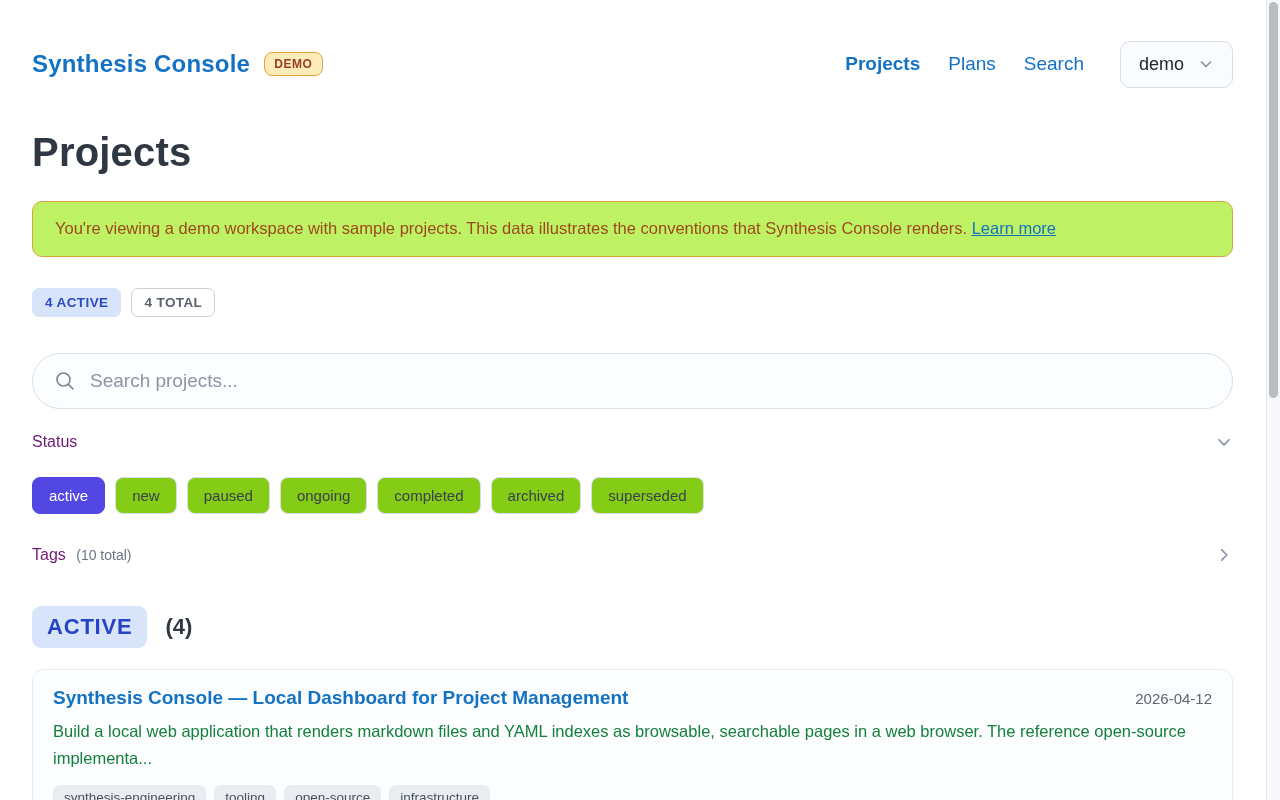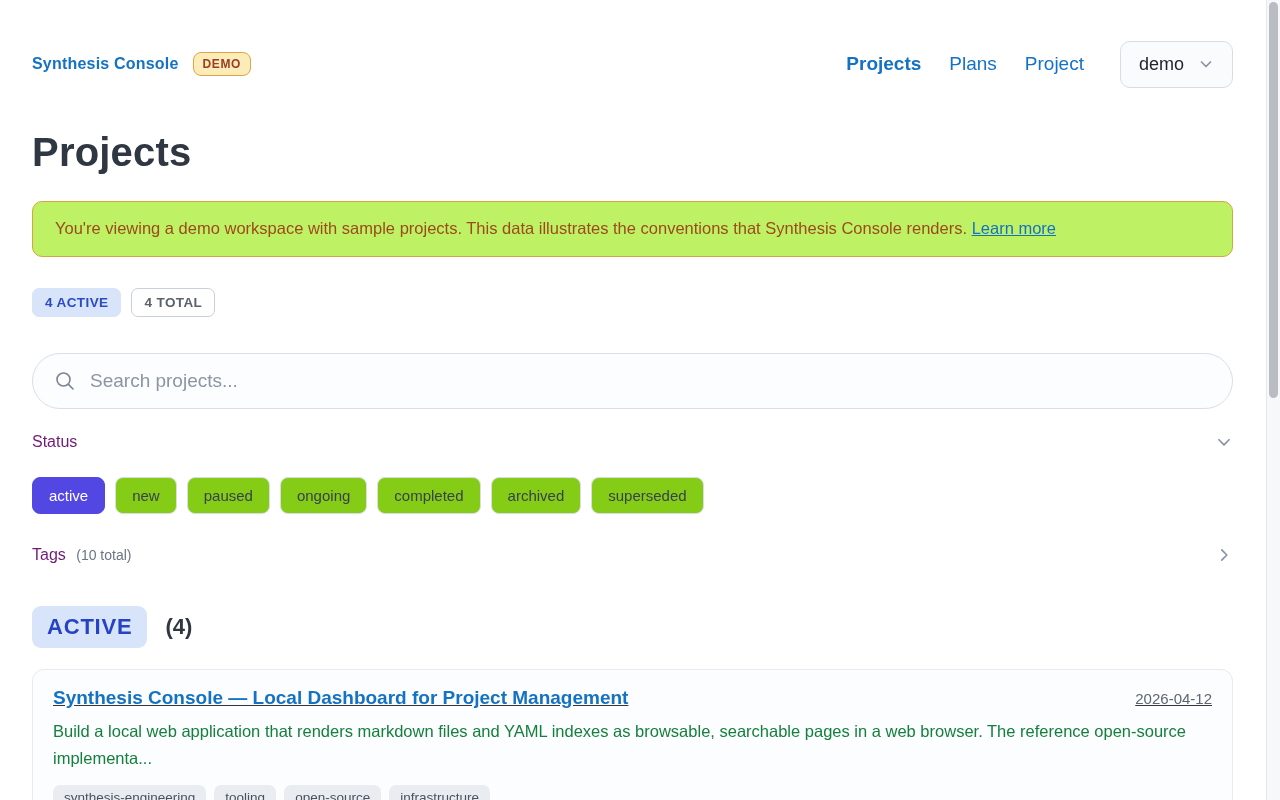--- a/index.html
+++ b/index.html
@@ -13,21 +13,21 @@
   .viewport { position: relative; width: 1280px; height: 800px; }
   .main { width: 1266px; padding: 0 33px 0 32px; }
 
   
   .header {
     display: flex; align-items: center; justify-content: space-between;
     padding-top: 42px; height: 86px;
   }
   .brand { display: flex; align-items: center; gap: 14px; }
   .logo {
-    font-size: 16px; font-weight: bold; color: #1472c4; text-decoration: none;
+    font-size: 24px; font-weight: bold; color: #1472c4; text-decoration: none;
     letter-spacing: 0.2px; cursor: pointer;
   }
   .demo-badge {
     background: #fbecb9; border: 1.5px solid #e2a43e; color: #9c3d20;
     font-size: 12px; font-weight: bold; letter-spacing: 0.6px;
     padding: 4px 9px; border-radius: 8px;
   }
   .nav { display: flex; align-items: center; gap: 28px; }
   .nav a { font-size: 19px; color: #1472c4; text-decoration: none; cursor: pointer; }
   .nav a.active { font-weight: bold; }
@@ -98,21 +98,21 @@
     letter-spacing: 0.8px; padding: 8px 15px; border-radius: 9px;
   }
   .section-count { font-size: 22px; font-weight: bold; color: #2f3742; }
 
   
   .card {
     margin-top: 21px;
     background: #fcfdfe; border: 1px solid #e7ebf0; border-radius: 12px;
     padding: 17px 20px 20px 20px;
   }
-  .card-top { display: flex; align-items: baseline; justify-content: space-between; gap: 29px; text-decoration: underline; }
+  .card-top { display: flex; align-items: baseline; justify-content: space-between; gap: 29px; }
   .card-title {
     font-size: 19px; font-weight: bold; color: #1472c4; text-decoration: none;
     cursor: pointer;
   }
   .card-date { font-size: 15px; color: #5d6672; white-space: nowrap; }
   .card-desc {
     margin-top: 9px; font-size: 16.5px; color: #15803d; line-height: 1.64;
     max-width: 1135px;
   }
   .card-tags { display: flex; gap: 8px; margin-top: 13px; }
@@ -140,21 +140,21 @@
   <div class="main">
 
     <div class="header">
       <div class="brand">
         <a class="logo">Synthesis Console</a>
         <span class="demo-badge">DEMO</span>
       </div>
       <div class="nav">
         <a class="active">Projects</a>
         <a>Plans</a>
-        <a>Project</a>
+        <a>Search</a>
         <button class="workspace-btn">
           <span>demo</span>
           <svg class="chev" width="16" height="16" viewBox="0 0 16 16">
               <path d="M3.5 6l4.5 4.5L12.5 6" fill="none" stroke="#8a93a3" stroke-width="1.7" stroke-linecap="round" stroke-linejoin="round"></path>
             </svg>
         </button>
       </div>
     </div>
 
     <h1 class="page-title">Projects</h1>

